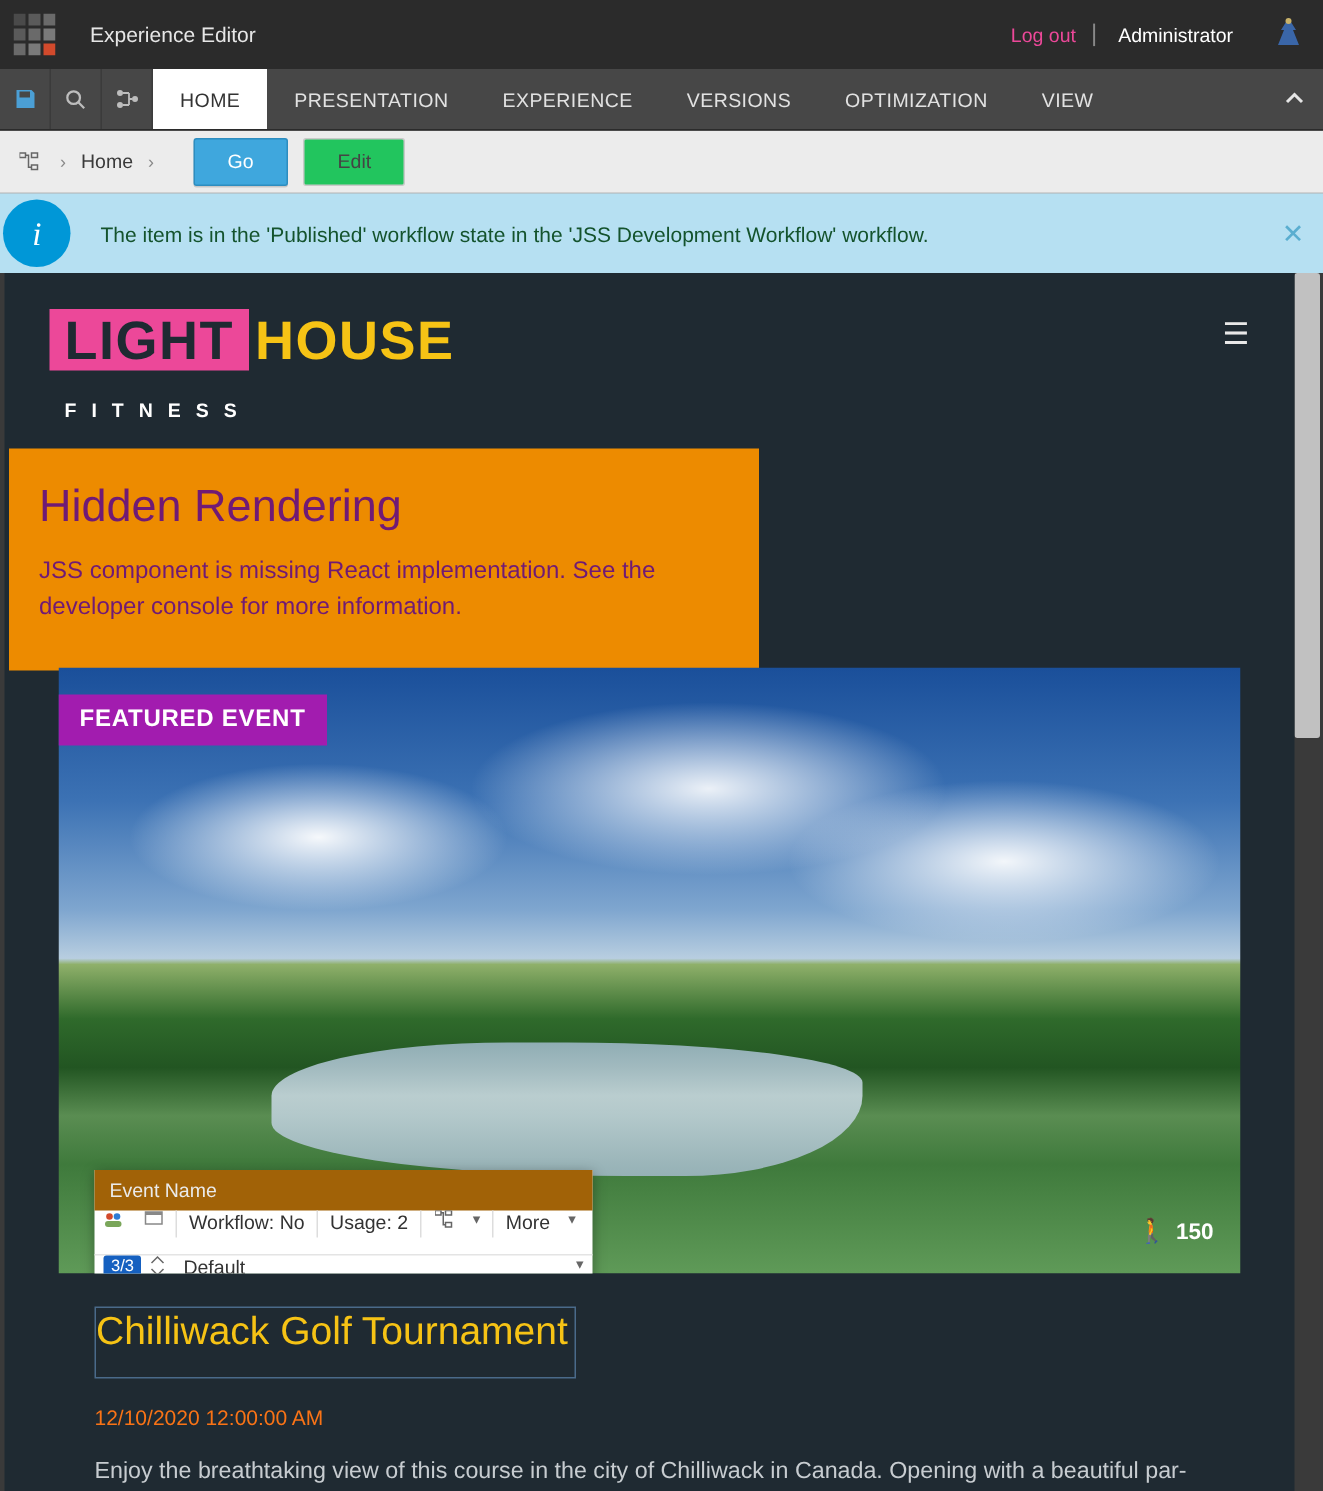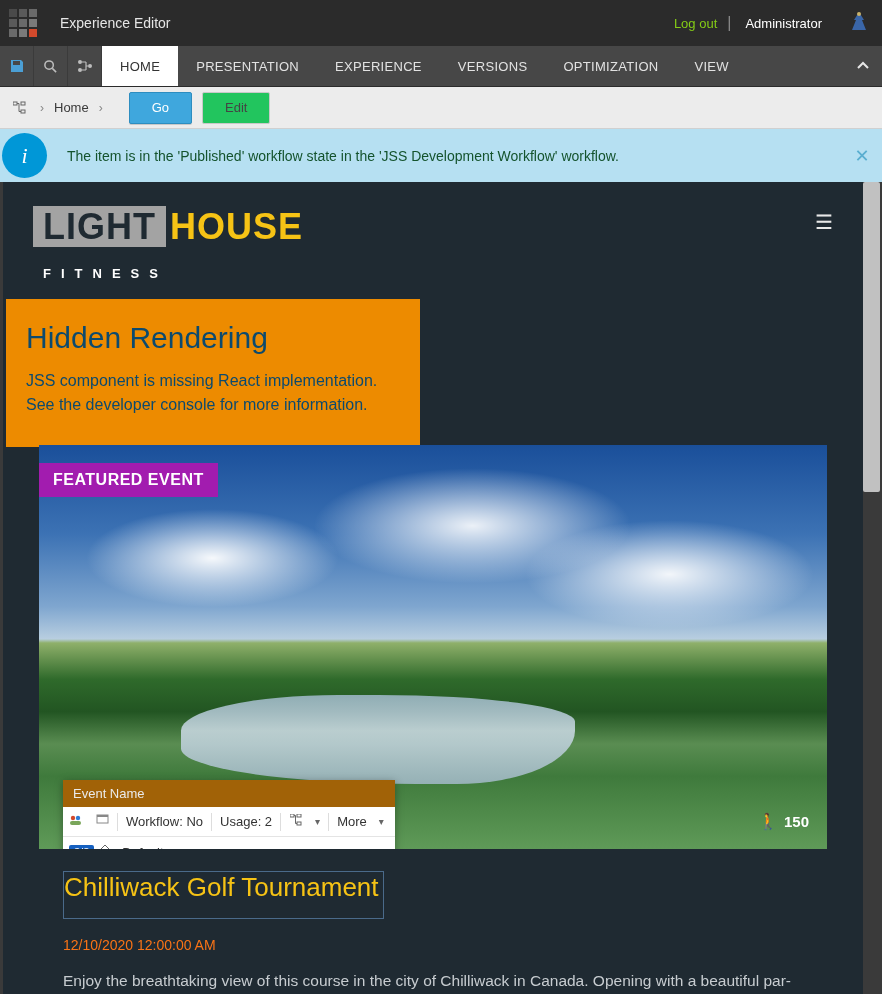--- a/index.html
+++ b/index.html
@@ -4,21 +4,21 @@
 <style>
 * { margin: 0; padding: 0; box-sizing: border-box; font-family: "Segoe UI", Arial, sans-serif; }
 html, body { width: 882px; height: 994px; overflow: hidden; background: #3a3a3a; }
 
 
 .topbar { height: 46px; background: #2b2b2b; display: flex; align-items: center; color: #d0d0d0; }
 .topbar .logo-grid { width: 46px; height: 46px; display: flex; align-items: center; justify-content: center; }
 .logo-grid svg { display: block; }
 .topbar .title { font-size: 14px; margin-left: 14px; color: #e6e6e6; }
 .topbar .spacer { flex: 1; }
-.topbar .link { font-size: 13px; color: #84cc16; padding: 0 10px; cursor: pointer; }
+.topbar .link { font-size: 13px; color: #ec4899; padding: 0 10px; cursor: pointer; }
 .topbar .sep { color: #888; }
 .topbar .user { font-size: 13px; color: #fff; padding: 0 14px; }
 .topbar .avatar { width: 46px; display:flex; align-items:center; justify-content:center; }
 
 
 .ribbon { height: 41px; background: #474747; display: flex; align-items: stretch; border-bottom: 1px solid #2b2b2b; position: relative; }
 .ribbon .iconbtn { width: 34px; display:flex; align-items:center; justify-content:center; color:#cfcfcf; font-size:14px; background:#474747; border-right:1px solid #3b3b3b; }
 .ribbon .iconbtn.save { background:#474747; color:#2e7cd6; }
 .ribbon .tab { padding: 0 18px; display:flex; align-items:center; font-size:13px; letter-spacing:.3px; color:#e2e2e2; cursor:pointer; }
 .ribbon .tab.active { background:#fff; color:#333; }
@@ -42,27 +42,27 @@
 
 .page-wrap { position:relative; height: calc(994px - 46px - 41px - 42px - 53px); }
 .scroll-thumb { position:absolute; right:2px; top:0; width:17px; height:310px; background:#c1c1c1; border-radius:2px; }
 
 .page { position:absolute; left:3px; top:0; right:19px; bottom:0; background:#1f2a32; color:#fff; overflow:hidden; }
 
 
 .sitehead { padding: 24px 30px 18px; display:flex; align-items:flex-start; }
 .sitehead .brand { }
 .brand-row1 { font-size:36px; font-weight:600; letter-spacing:1px; }
-.brand-row1 .hl { background:#a3a3a3; color:#1f2a32; padding:0 10px; }
+.brand-row1 .hl { background:#ec4899; color:#1f2a32; padding:0 10px; }
 .brand-row1 .rest { color:#f6c315; padding-left:4px; }
 .brand-row2 { margin-top:18px; letter-spacing:10px; font-size:13px; font-weight:600; color:#fff; padding-left:10px; }
 .sitehead .menu { margin-left:auto; color:#e8e8e8; font-size:20px; padding-top:4px; cursor:pointer; }
 
 
-.warnbox { background:#ed8b00; color:#0c4a6e; width:414px; padding:22px 20px 30px; margin-left:3px; }
+.warnbox { background:#ed8b00; color:#701a75; width:500px; padding:22px 20px 30px; margin-left:3px; }
 .warnbox h2 { font-size:30px; font-weight:500; margin-bottom:14px; }
 .warnbox p { font-size:16px; line-height:1.5; }
 
 
 .card { position:relative; margin:0 36px 0 36px; margin-top:-2px; }
 .hero { height:404px; position:relative; overflow:hidden; }
 .sky { position:absolute; inset:0;
   background:
     radial-gradient(ellipse 180px 70px at 22% 28%, rgba(255,255,255,.95), rgba(255,255,255,0) 70%),
     radial-gradient(ellipse 220px 80px at 55% 20%, rgba(255,255,255,.9), rgba(255,255,255,0) 72%),
@@ -74,21 +74,21 @@
   border-radius: 40% 50% 30% 60% / 40% 30% 60% 40%;
   opacity:.9;
 }
 .badge-feat { position:absolute; left:0; top:18px; background:#a21caf; color:#fff; font-size:16px; font-weight:600; letter-spacing:.5px; padding:8px 14px; }
 .count { position:absolute; right:18px; bottom:18px; color:#fff; font-size:15px; font-weight:600; display:flex; align-items:center; gap:6px; }
 .count .walker { color:#f6c315; font-size:16px; }
 
 
 .fieldbar { position:absolute; left:24px; bottom:-18px; width:332px; background:#fff; box-shadow:0 2px 8px rgba(0,0,0,.35); font-size:13px; color:#333; }
 .fieldbar .hdr { background:#a16207; color:#eaeaea; padding:6px 10px; font-size:13px; }
-.fieldbar .row { display:flex; align-items:center; height:30px; border-bottom:1px solid #e4e4e4; }
+.fieldbar .row { display:flex; height:30px; border-bottom:1px solid #e4e4e4; }
 .fieldbar .row:last-child { border-bottom:none; }
 .fieldbar .ic { width:26px; text-align:center; color:#666; font-size:13px; }
 .fieldbar .divv { width:1px; height:18px; background:#ddd; margin:0 2px; }
 .fieldbar .txt { padding:0 6px; white-space:nowrap; }
 .fieldbar .pill { background:#1560c0; color:#fff; font-size:11px; padding:1px 5px; border-radius:2px; margin-left:6px; }
 .fieldbar .caret { color:#666; font-size:10px; padding:0 6px; }
 .fieldbar .grow { flex:1; }
 
 
 .eventblock { padding: 22px 0 0 24px; }

